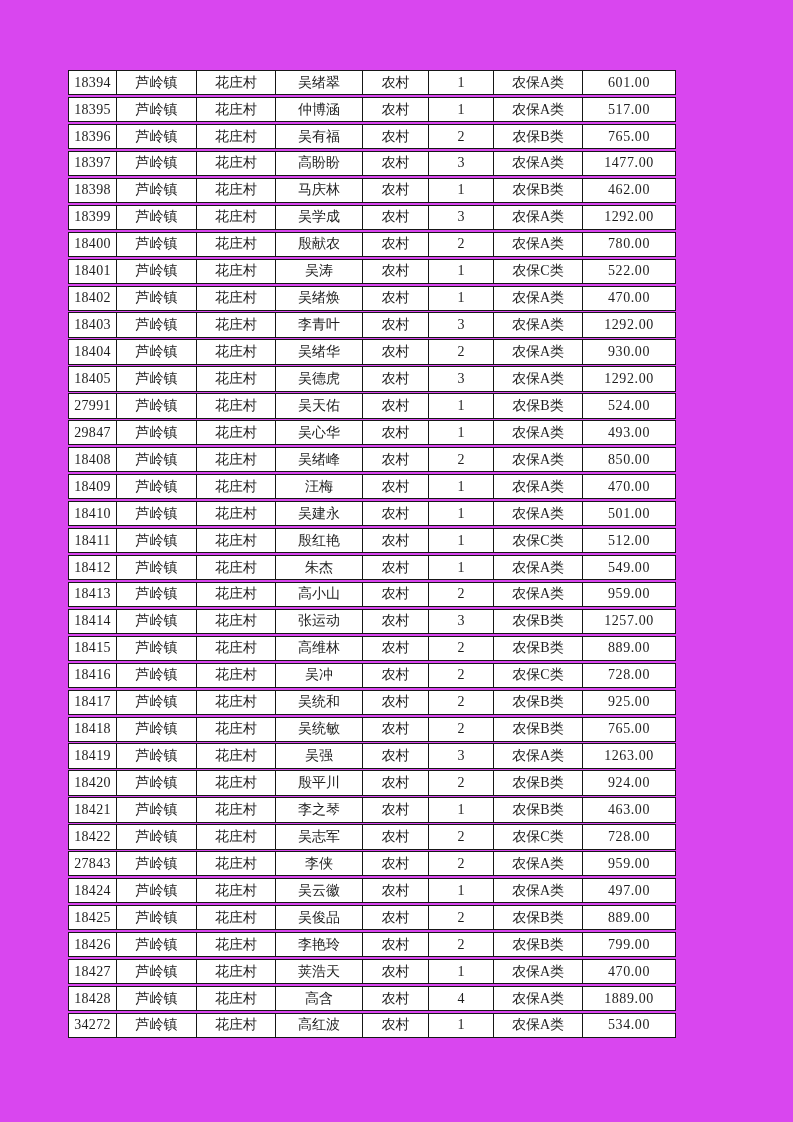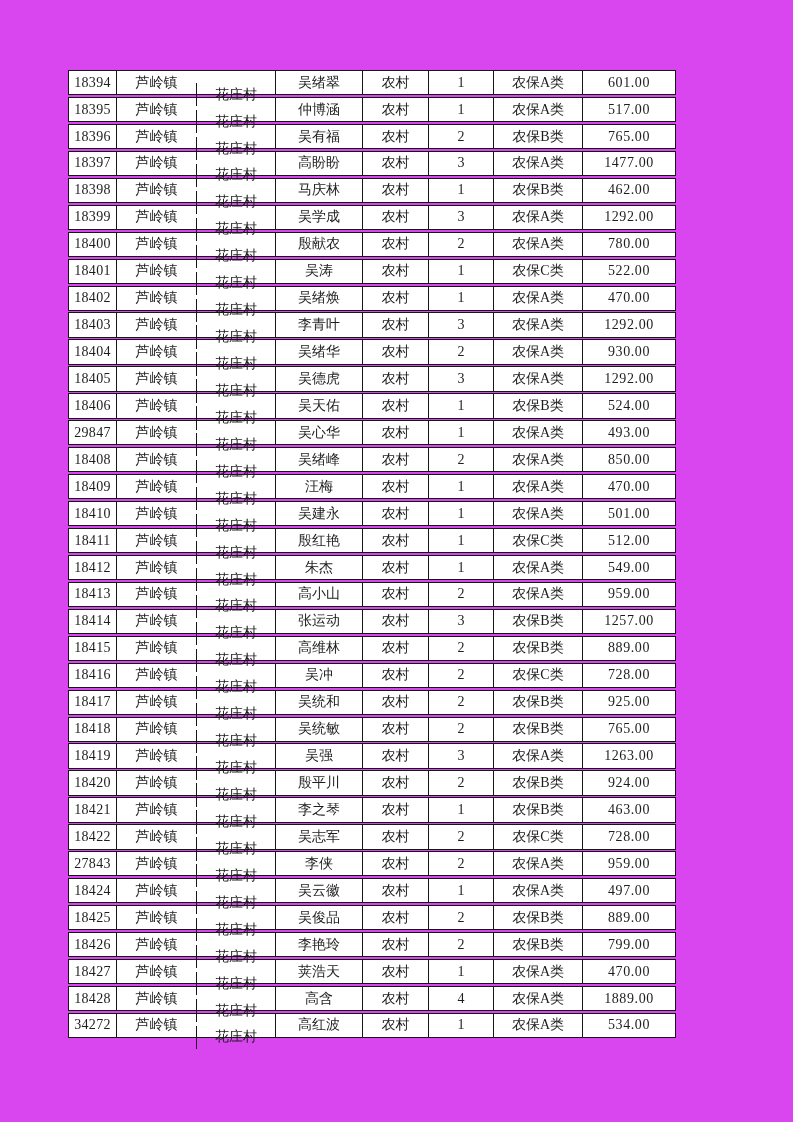--- a/index.html
+++ b/index.html
@@ -44,21 +44,21 @@
     height: 100%;
     font-size: 14px;
     color: #1d1d1d;
     white-space: nowrap;
     overflow: hidden;
     border-left: 1.5px solid #161616;
   }
   .tcell:first-child { border-left: none; }
   .c1 { width: 47px; letter-spacing: 0.3px; }
   .c2 { width: 80px; }
-  .c3 { width: 79px; margin-top: 12px; }
+  .c3 { width: 79px; }
   .c4 { width: 87px; }
   .c5 { width: 66px; }
   .c6 { width: 65px; }
   .c7 { width: 89px; }
   .c8 { flex: 1; letter-spacing: 0.6px; }
 </style>
 </head>
 <body>
 
 <div class="page">
@@ -177,21 +177,21 @@
         <div class="tcell c1">18405</div>
         <div class="tcell c2">芦岭镇</div>
         <div class="tcell c3">花庄村</div>
         <div class="tcell c4">吴德虎</div>
         <div class="tcell c5">农村</div>
         <div class="tcell c6">3</div>
         <div class="tcell c7">农保A类</div>
         <div class="tcell c8">1292.00</div>
       </div>
       <div class="trow">
-        <div class="tcell c1">18406</div>
+        <div class="tcell c1">27991</div>
         <div class="tcell c2">芦岭镇</div>
         <div class="tcell c3">花庄村</div>
         <div class="tcell c4">吴天佑</div>
         <div class="tcell c5">农村</div>
         <div class="tcell c6">1</div>
         <div class="tcell c7">农保B类</div>
         <div class="tcell c8">524.00</div>
       </div>
       <div class="trow">
         <div class="tcell c1">29847</div>

